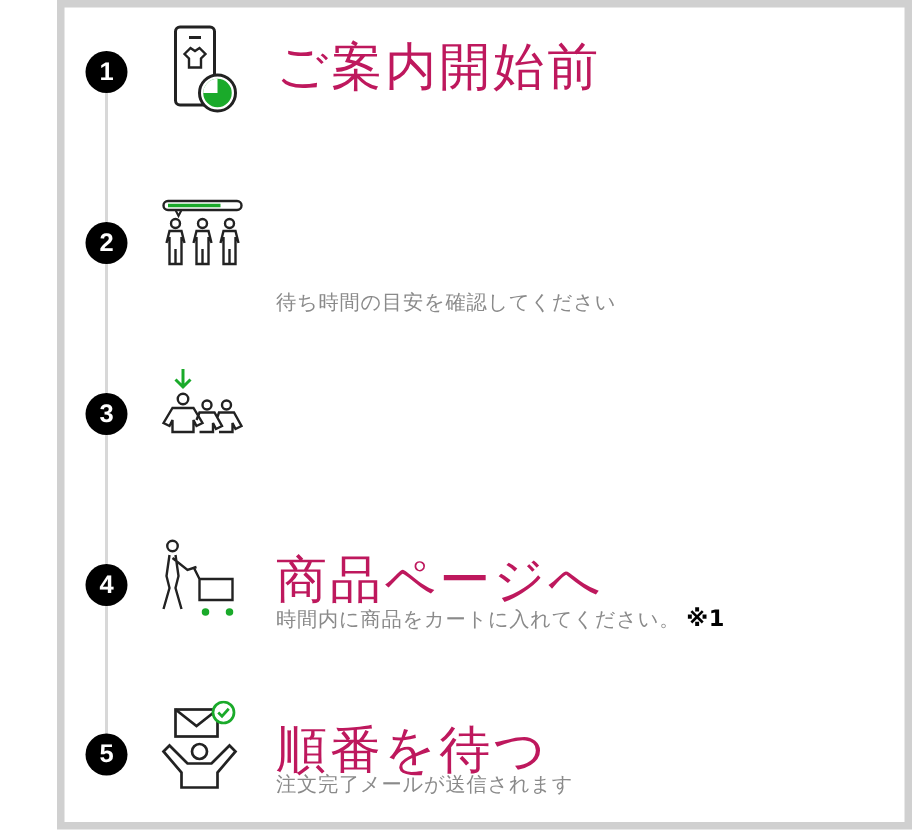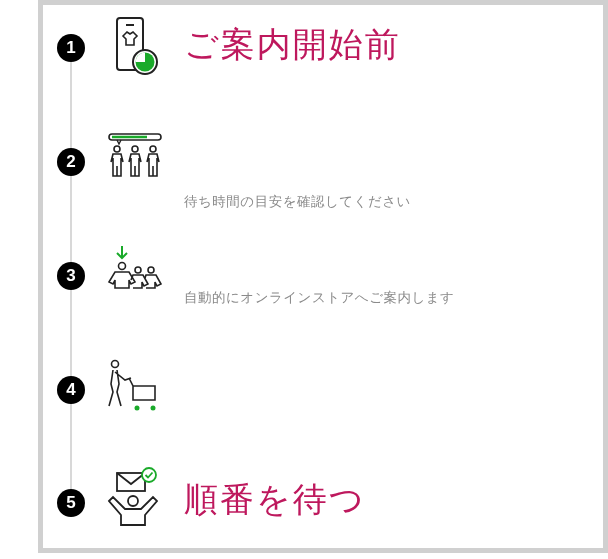--- a/index.html
+++ b/index.html
@@ -61,42 +61,46 @@
     <path d="M19 4 L19 16 M14 11 L19 16 L24 11" fill="none" stroke="#1aaa2a" stroke-width="2"></path>
     <g fill="none" stroke="#222" stroke-width="1.6">
       <circle cx="19" cy="24" r="3.5"></circle>
       <path d="M6 40 L12 30 L26 30 L32 40 L28 42 L26 38 L26 46 L12 46 L12 38 L10 42 Z"></path>
       <circle cx="35" cy="28" r="3"></circle>
       <path d="M28 38 L30 33 L40 33 L45 42 L41 44 L39 40 L39 46 L30 46"></path>
       <circle cx="48" cy="28" r="3"></circle>
       <path d="M42 36 L43 33 L53 33 L58 42 L54 44 L52 40 L52 46 L43 46"></path>
     </g>
   </svg>
-  <div class="sub" style="top:61px">自動的にオンラインストアへご案内します</div>
 </div>
 
 <div class="step" style="top:342px">
   <div class="num" style="top:34px">4</div>
   <svg class="icon" style="top:14px" viewBox="0 0 64 64">
     <g fill="none" stroke="#222" stroke-width="1.6">
       <circle cx="12" cy="8" r="3.5"></circle>
       <path d="M10 14 L8 28 L10 36 L6 50 M14 14 L16 28 L14 36 L18 50 M12 16 L22 24 L28 22"></path>
       <path d="M26 22 L30 30 L30 44 L52 44 L52 30 L30 30"></path>
     </g>
     <circle cx="34" cy="52" r="2.5" fill="#1aaa2a"></circle>
     <circle cx="50" cy="52" r="2.5" fill="#1aaa2a"></circle>
   </svg>
+  <div class="title" style="top:22px">商品ページへ</div>
+  <div class="sub" style="top:61px">
+    <span>時間内に商品をカートに入れてください。</span><span class="note">※1</span>
+  </div>
 </div>
 
 <div class="step" style="top:455px">
   <div class="num" style="top:34px">5</div>
   <svg class="icon" style="top:12px" viewBox="0 0 64 64">
     <g fill="none" stroke="#222" stroke-width="1.8">
       <rect x="14" y="6" width="28" height="18"></rect>
       <path d="M14 6 L28 17 L42 6"></path>
       <circle cx="30" cy="34" r="5"></circle>
       <path d="M6 34 L10 30 L22 42 L38 42 L50 30 L54 34 L42 48 L42 58 L18 58 L18 48 Z"></path>
     </g>
     <circle cx="46" cy="8" r="7" fill="#fff" stroke="#1aaa2a" stroke-width="1.8"></circle>
     <path d="M42.5 8 L45 10.5 L49.5 5.5" fill="none" stroke="#1aaa2a" stroke-width="1.8"></path>
   </svg>
   <div class="title" style="top:22px">順番を待つ</div>
+  <div class="sub" style="top:59px">注文完了メールが送信されます</div>
 </div>
 
 </body></html>

